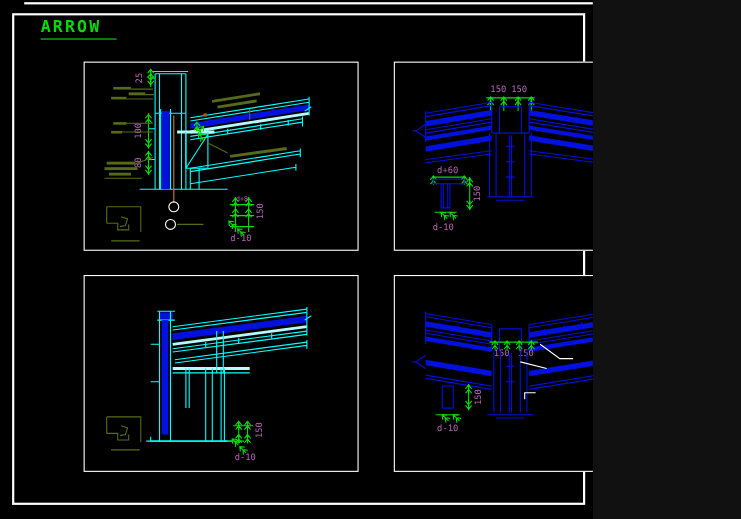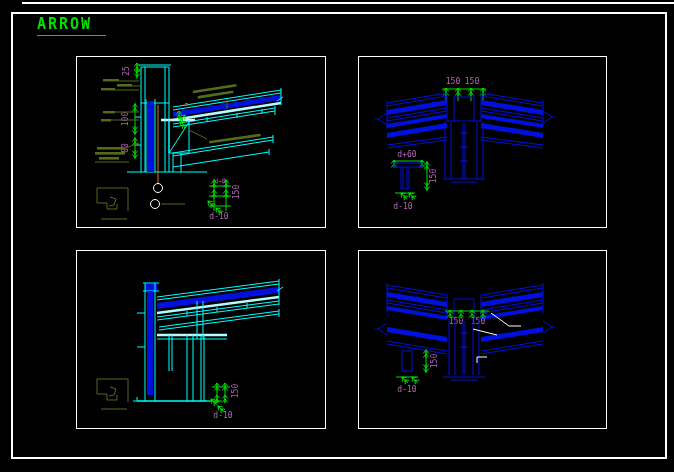--- a/index.html
+++ b/index.html
@@ -1,16 +1,16 @@
 <!DOCTYPE html>
 <html style="--bg: #000000; --frame: #ffffff; --blue: #0010dd; --cyan: #00ffff; --pale: #b8fbff; --green: #00dd00; --olive: #566b1a; --magenta: #b565b5; --orange: #c97b3a; --reddot: #cc4a00; --white: #ffffff;"><head>
 <meta charset="utf-8">
 <style>
   html,body{margin:0;padding:0;background:#111;}
-  .screen{position:relative;width:674px;height:472px;background:var(--bg);overflow:hidden;
+  .screen{position:relative;width:539px;height:472px;background:var(--bg);overflow:hidden;
           font-family:"DejaVu Sans Mono","Liberation Mono",monospace;}
   .topline{position:absolute;left:22px;right:0;top:2px;height:2px;background:var(--frame);}
   .frame{position:absolute;left:11px;top:12px;right:7px;bottom:13px;border:2px solid var(--frame);}
   .title{position:absolute;left:37px;top:15px;color:var(--green);font-size:15px;font-weight:bold;
          letter-spacing:2px;padding:0 14px 2px 0;border-bottom:1px solid var(--green);}
   .panel{position:absolute;border:1px solid var(--frame);box-sizing:border-box;background:var(--bg);text-align:right;}
   .p1{left:76px;top:56px;width:250px;height:172px}
   .p2{left:358px;top:56px;width:249px;height:172px}
   .p3{left:76px;top:250px;width:250px;height:179px}
   .p4{left:358px;top:250px;width:249px;height:179px}

